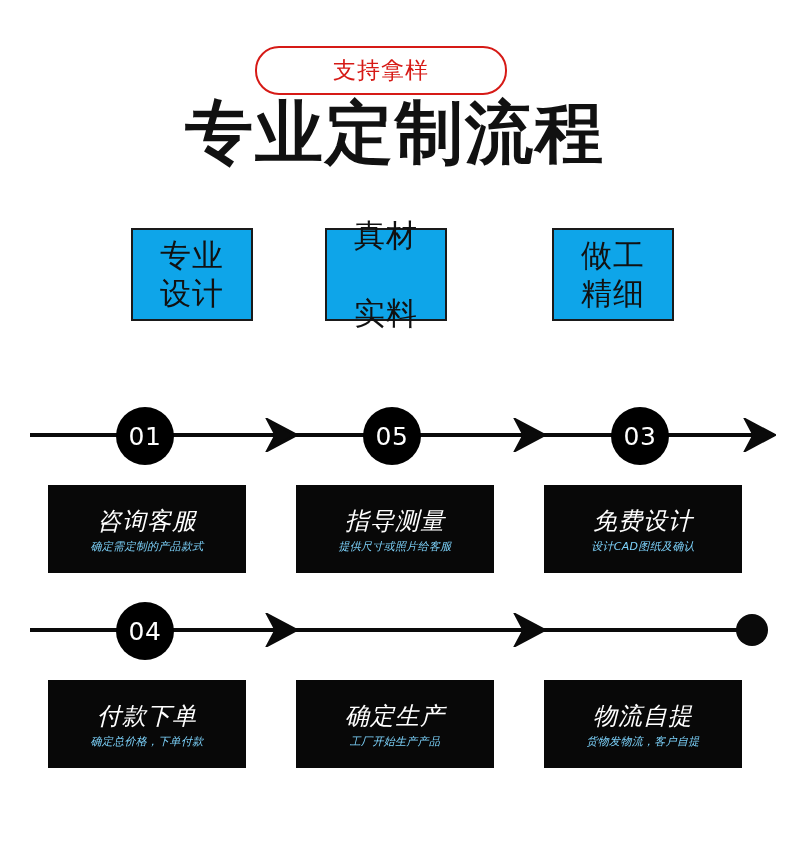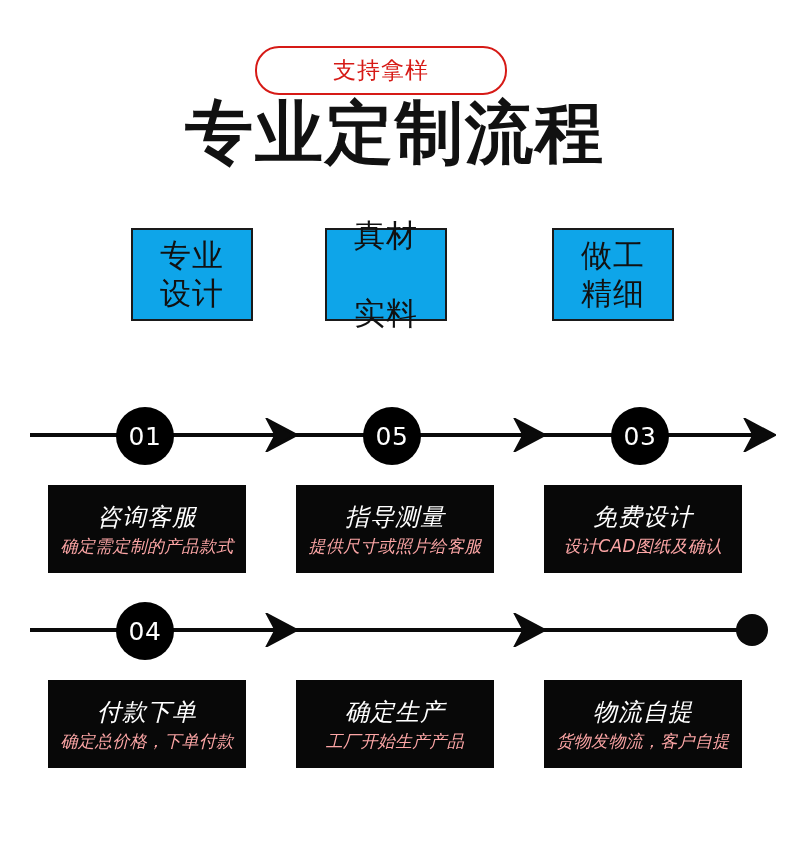--- a/index.html
+++ b/index.html
@@ -175,22 +175,22 @@
 
   .card-title {
     color: #ffffff;
     font-size: 24px;
     line-height: 1.2;
     letter-spacing: 1px;
     white-space: nowrap;
     margin-bottom: 4px;
   }
   .card-sub {
-    color: #fca5a5;
-    font-size: 17px;
+    color: #7dd3fc;
+    font-size: 11px;
     line-height: 1.2;
     letter-spacing: 0.3px;
     white-space: nowrap;
   }
 </style>
 </head>
 <body>
 
 <div class="page">
 

